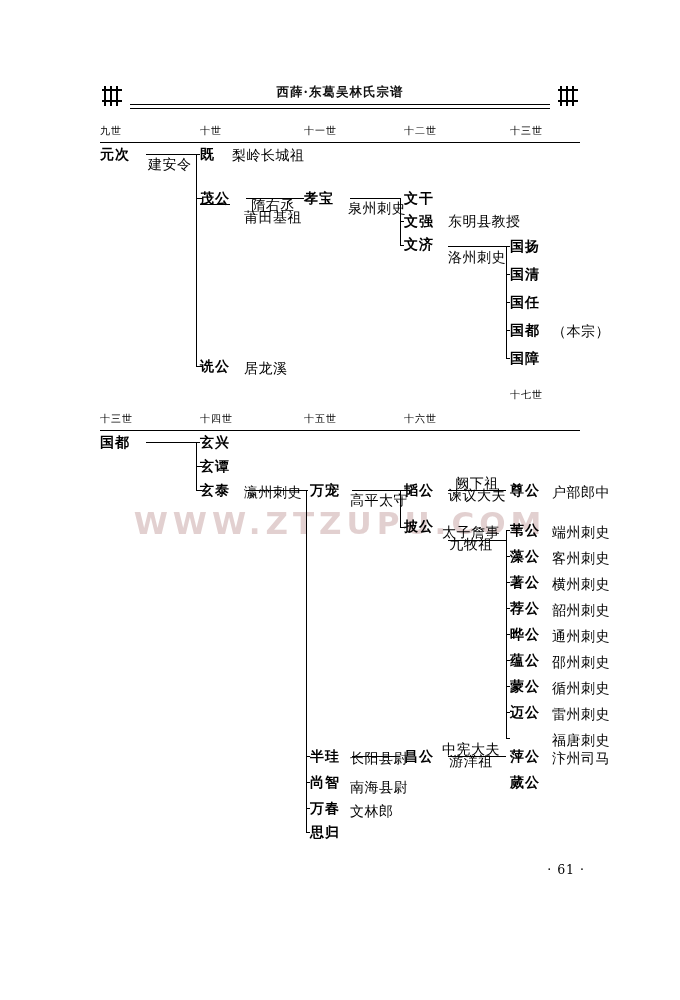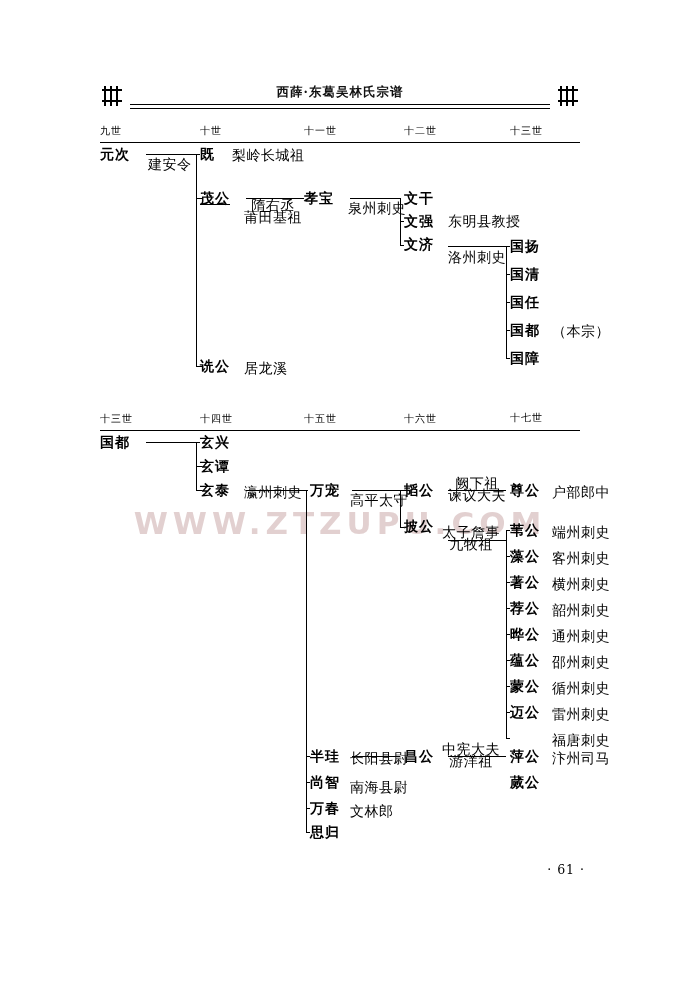--- a/index.html
+++ b/index.html
@@ -233,21 +233,21 @@
   <div class="ln h" style="left:506px; top:274px; width:4px;"></div>
   <div class="ln h" style="left:506px; top:302px; width:4px;"></div>
   <div class="ln h" style="left:506px; top:330px; width:4px;"></div>
   <div class="ln h" style="left:506px; top:358px; width:4px;"></div>
 
   <div>
     <div class="gen-label" style="left:100px; top:412px;">十三世</div>
     <div class="gen-label" style="left:200px; top:412px;">十四世</div>
     <div class="gen-label" style="left:304px; top:412px;">十五世</div>
     <div class="gen-label" style="left:404px; top:412px;">十六世</div>
-    <div class="gen-label" style="left:510px; top:411px;text-align:center;">十七世</div>
+    <div class="gen-label" style="left:510px; top:388px;text-align:center;">十七世</div>
     <div class="gen-underline" style="left:100px; top:430px; width:480px;"></div>
   </div>
 
   <div class="name" style="left:100px; top:434px;">国都</div>
 
   <div class="name" style="left:200px; top:434px;">玄兴</div>
   <div class="name" style="left:200px; top:458px;">玄谭</div>
   <div class="name" style="left:200px; top:482px;">玄泰</div>
   <div class="note" style="left:244px; top:487px;">瀛州刺史</div>
 

